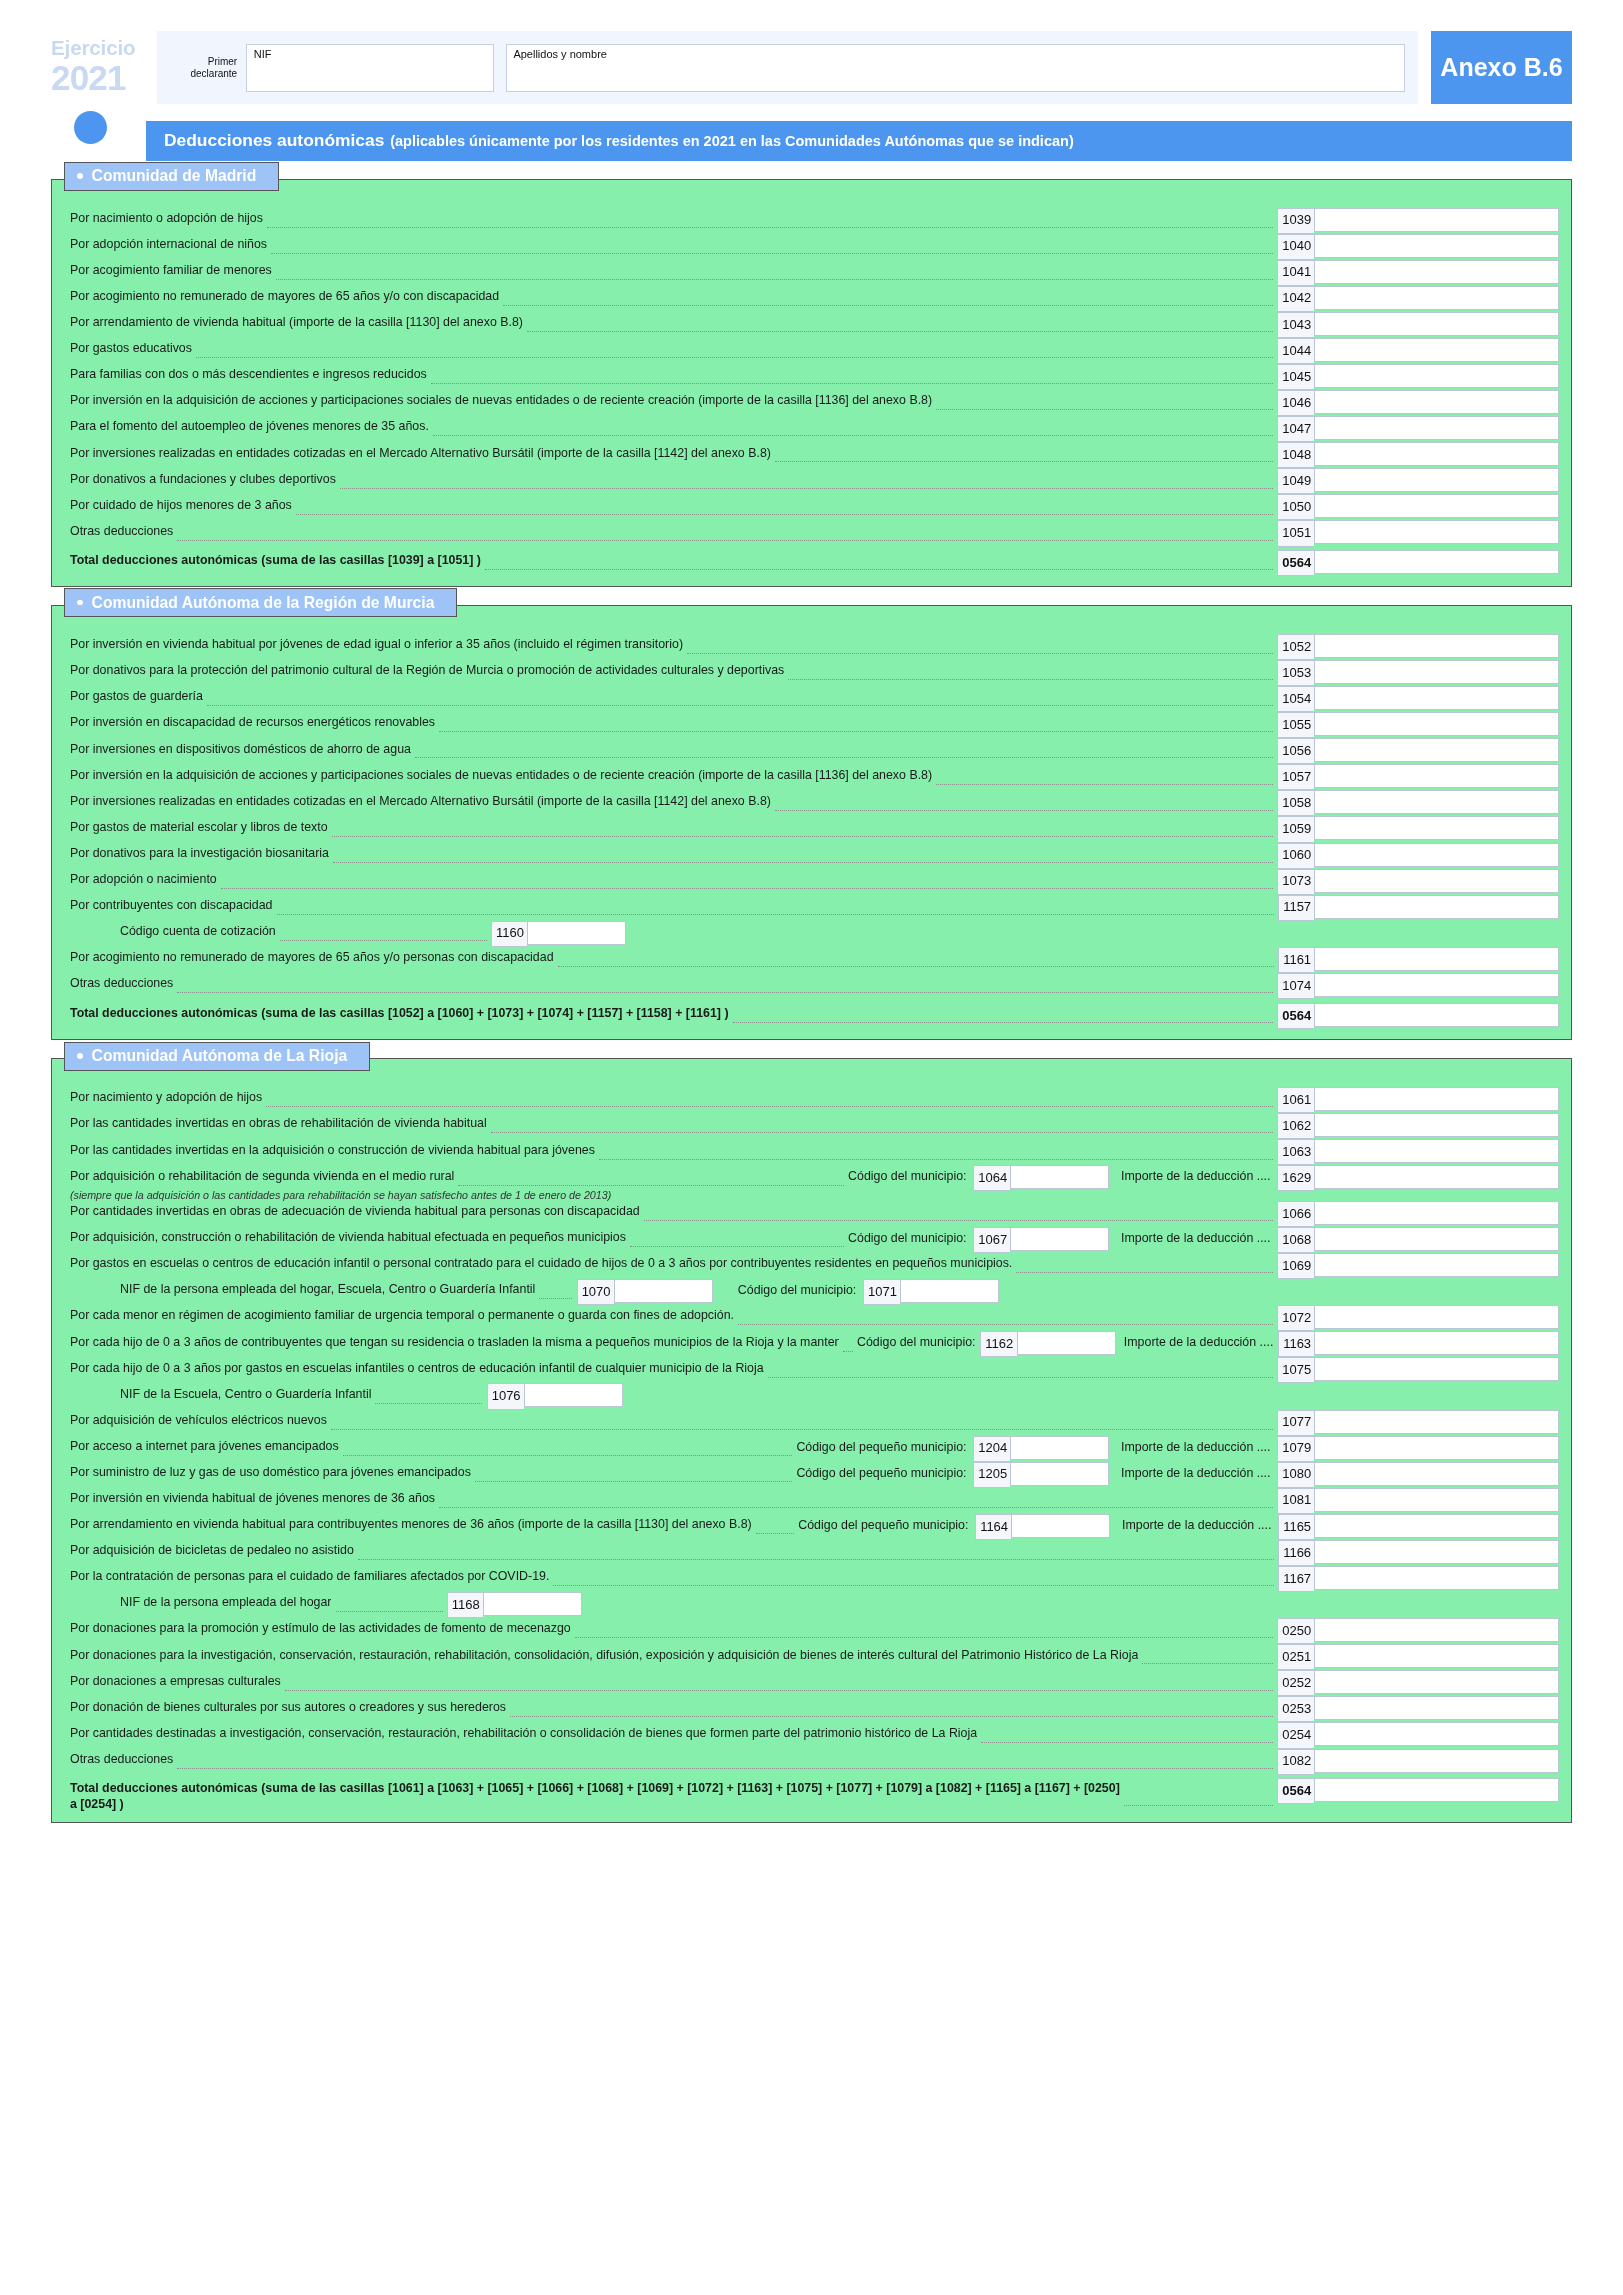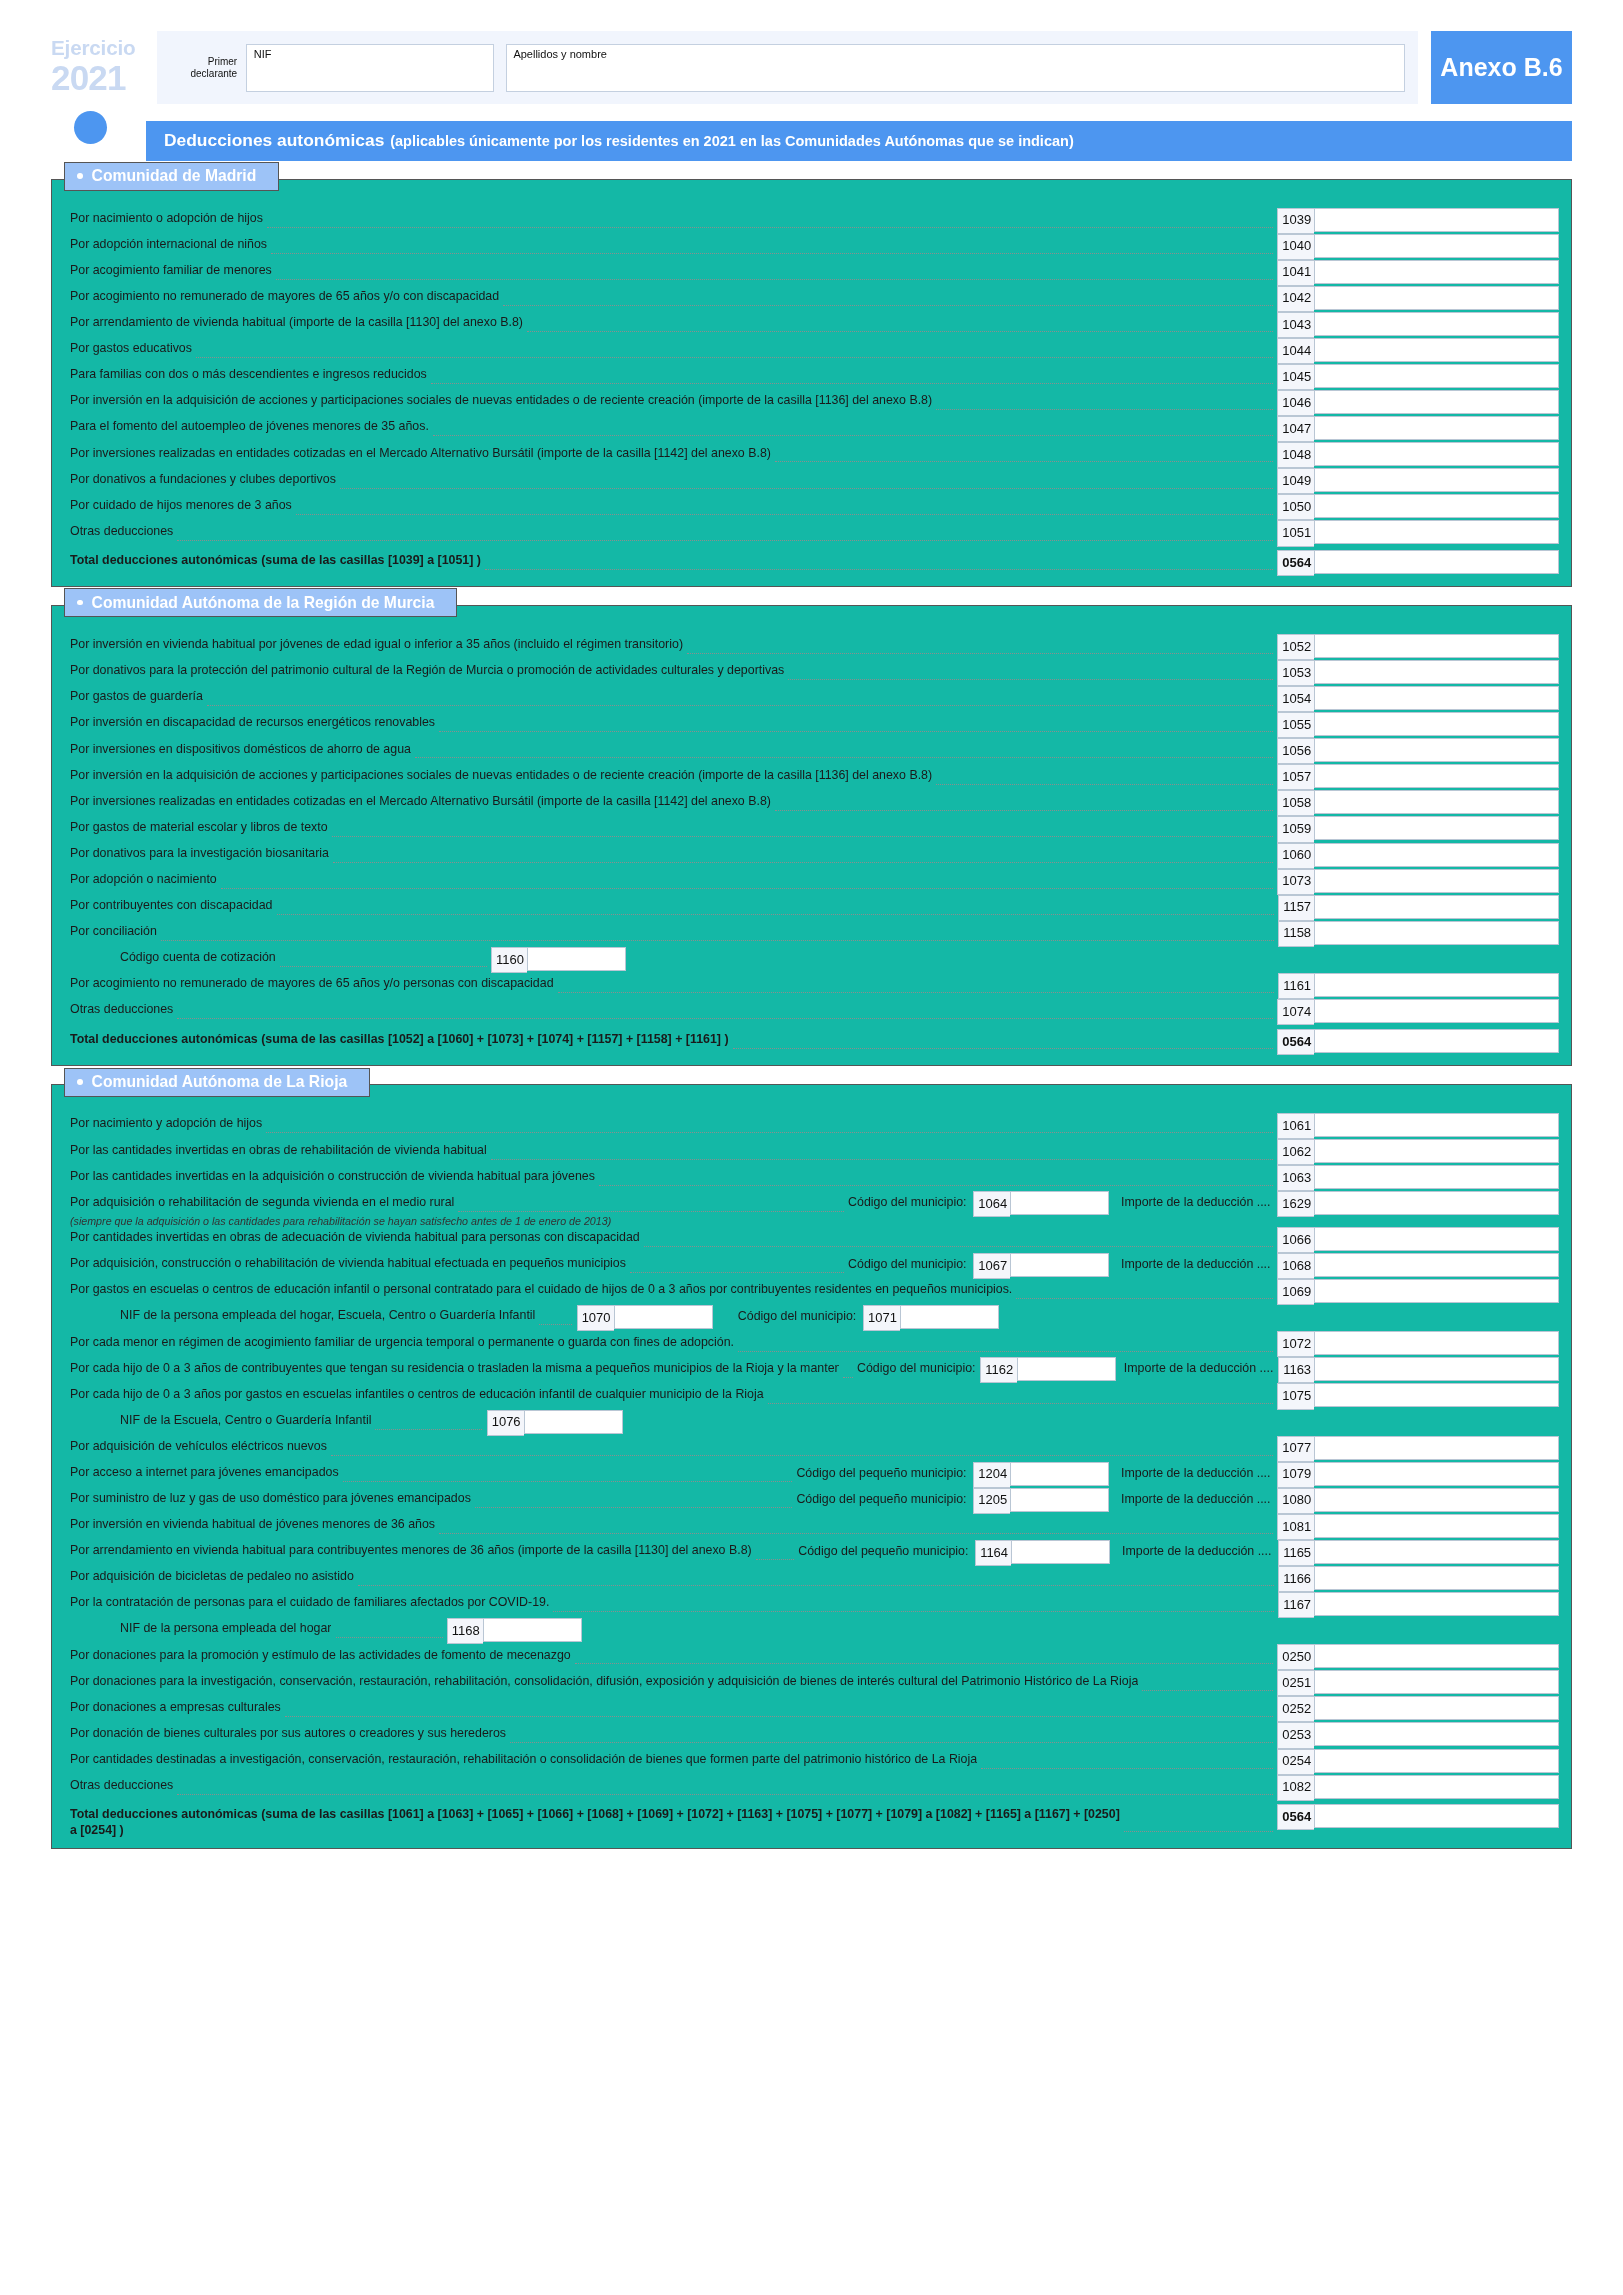--- a/index.html
+++ b/index.html
@@ -43,21 +43,21 @@
   }
   .titlebar {
     margin-left:72px; flex:1; background:#4d96f0; color:#fff; height:40px;
     display:flex; align-items:center; padding-left:18px; font-size:17.4px; font-weight:bold;
   }
   .titlebar .sub { font-size:14.5px; font-weight:bold; margin-left:5.8px; }
 
   
   .section { margin: 18px 51px 0 51px; position:relative; }
   .sect-frame {
-    border:1.7px solid #555; background:#14b8a6; padding: 28px 0 10px 0; position:relative;
+    border:1.7px solid #555; background:#86efac; padding: 28px 0 10px 0; position:relative;
   }
   .sect-tab {
     position:absolute; top:-16.5px; left:13.2px; background:#9dc3f7; border:1.7px solid #555;
     color:#fff; font-size:15.7px; font-weight:bold; padding:3.3px 21.5px 4.1px 11.6px; line-height:1.25;
     display:flex; align-items:center; z-index:3;text-align:center;
   }
   .sect-tab .dot { width:5.8px; height:5.8px; background:#fff; border-radius:50%; margin-right:9px; }
 
   
   .row { display:flex; align-items:flex-start; min-height:26px; padding-left:18px; padding-right:11.6px; }
@@ -328,28 +328,20 @@
             </div>
           </div>
           <div class="row">
             <span class="lbl">Por contribuyentes con discapacidad</span>
             <span class="dots"></span>
             <div class="cell main-cell">
               <div class="code">1157</div>
               <div class="inp"></div>
             </div>
           </div>
-          <div class="row">
-            <span class="lbl">Por conciliación</span>
-            <span class="dots"></span>
-            <div class="cell main-cell">
-              <div class="code">1158</div>
-              <div class="inp"></div>
-            </div>
-          </div>
           <div class="row indent">
             <span class="lbl">Código cuenta de cotización</span>
             <span class="dotsfix" style="width:207px"></span>
             <div class="cell mid-cell">
               <div class="code">1160</div>
               <div class="inp"></div>
             </div>
             <span style="flex:1"></span>
           </div>
           <div class="row">

